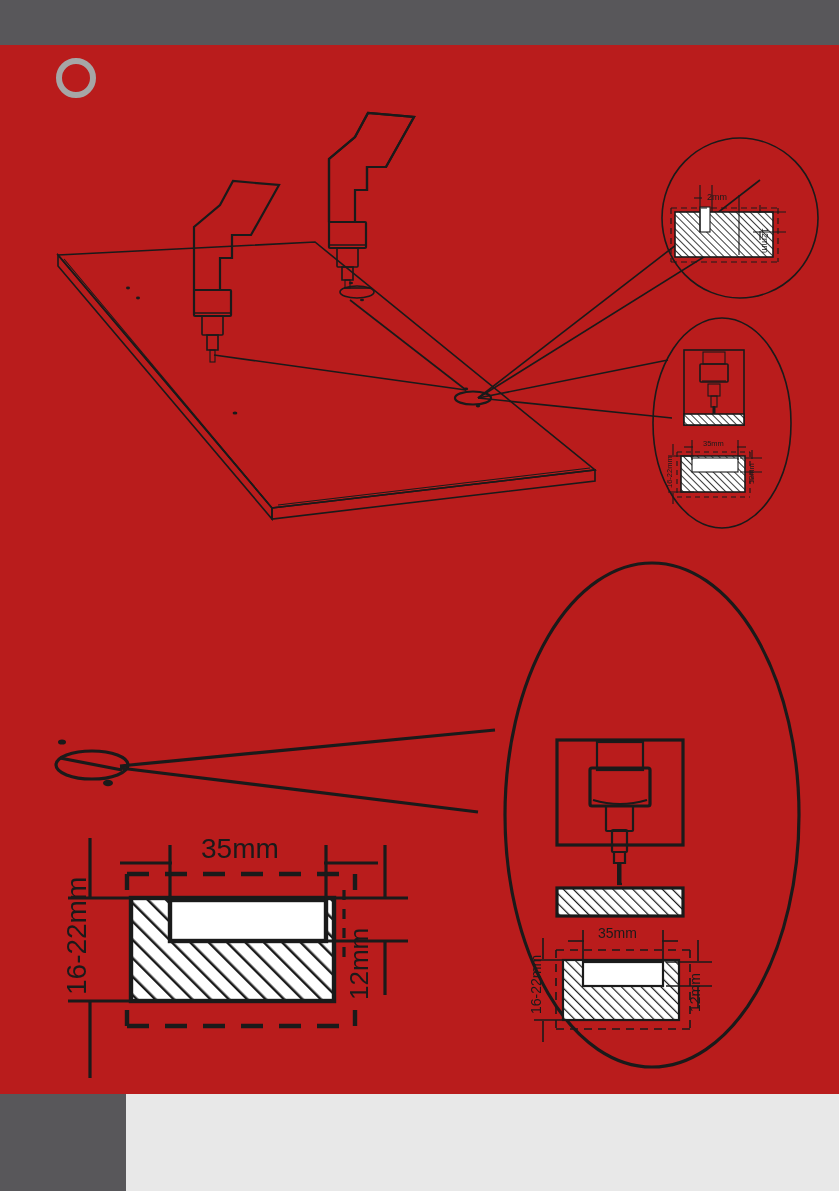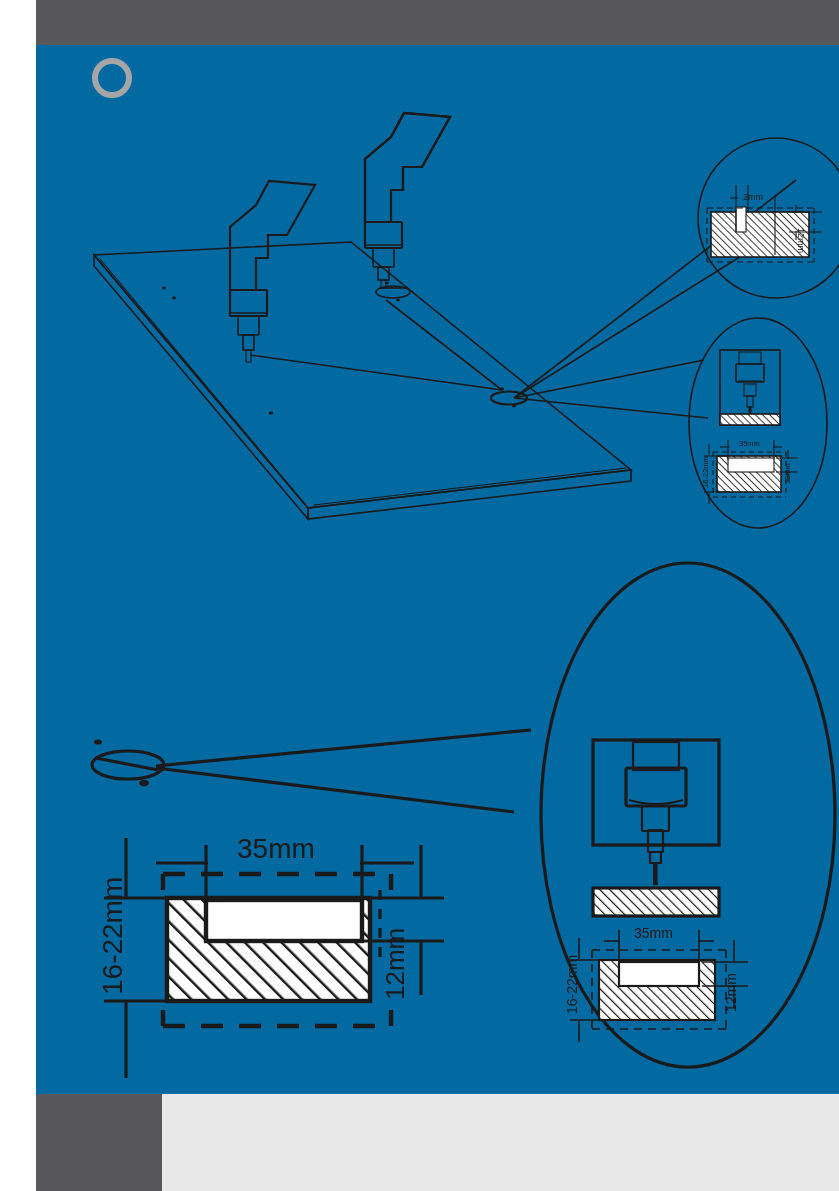--- a/index.html
+++ b/index.html
@@ -10,22 +10,21 @@
   body {
     width: 839px;
     height: 1191px;
     position: relative;
     overflow: hidden;
     font-family: "Liberation Sans", sans-serif;
   }
   .page {
     position: absolute;
     inset: 0;
-    background: #0369a1;
-    margin-left: 36px;
+    background: #b91c1c;
   }
   .header-bar {
     position: absolute;
     left: 0; top: 0;
     width: 839px; height: 45px;
     background: #58575a;
   }
   .step-marker {
     position: absolute;
     left: 56px; top: 58px;

